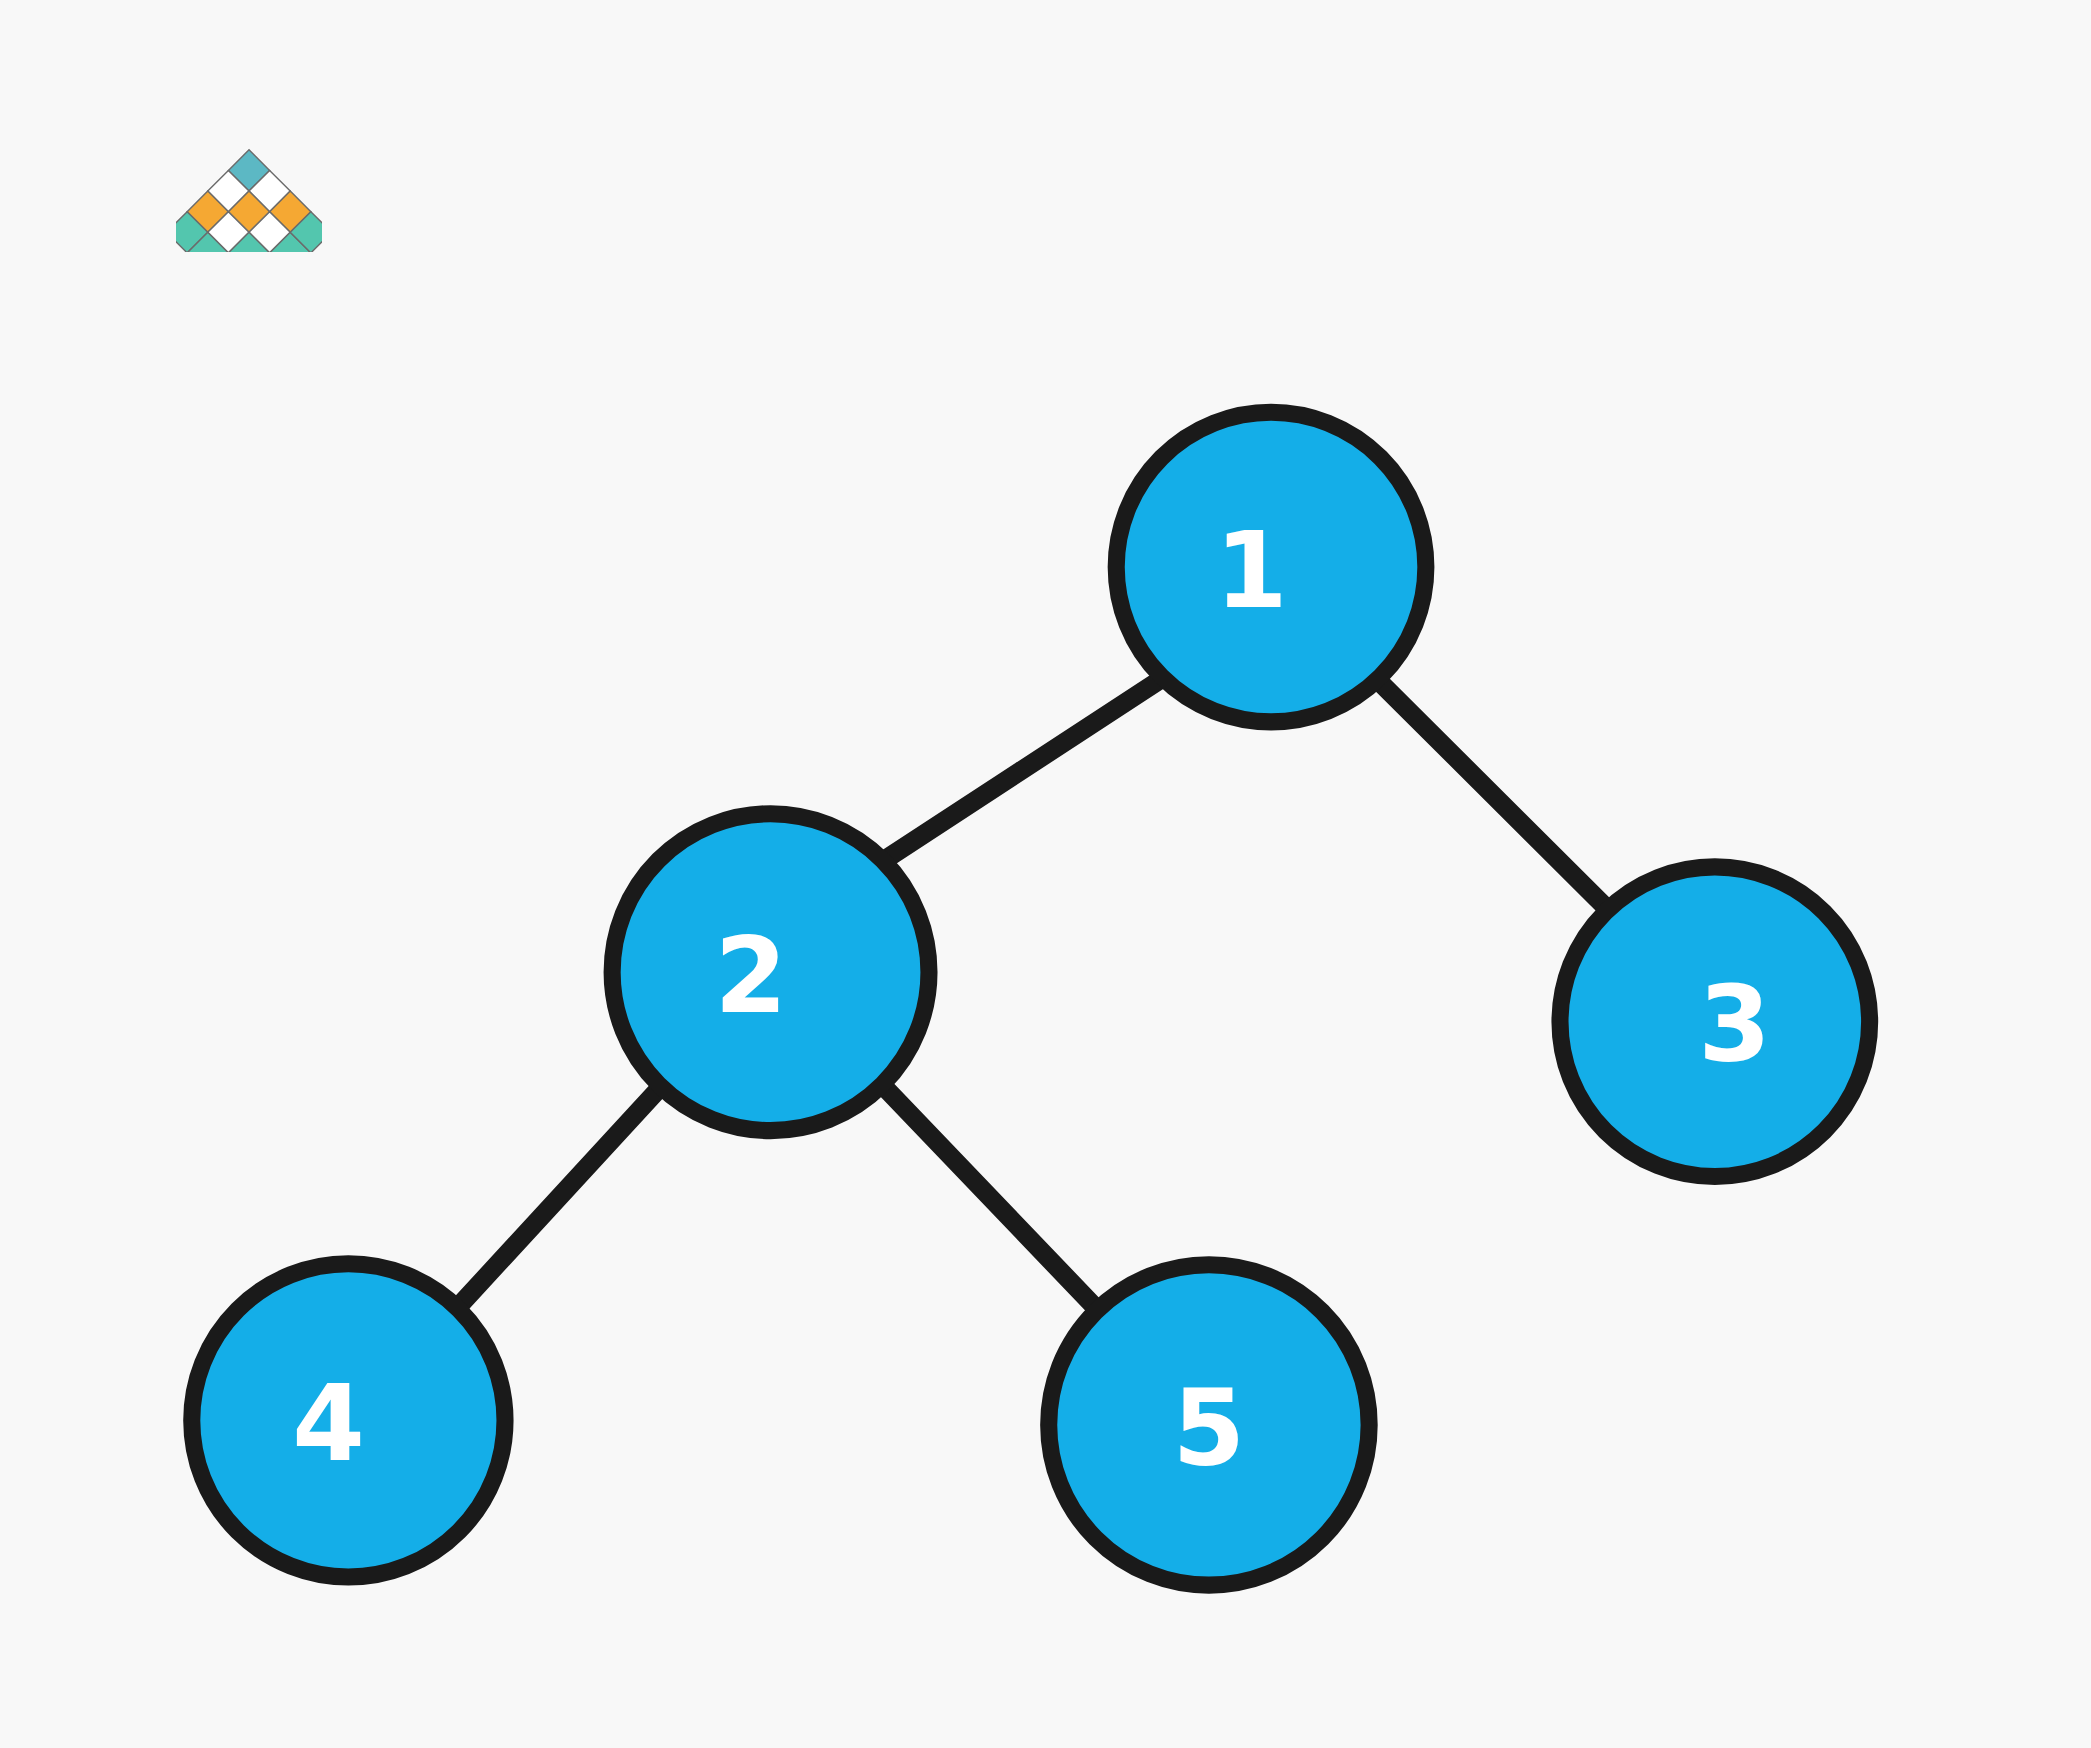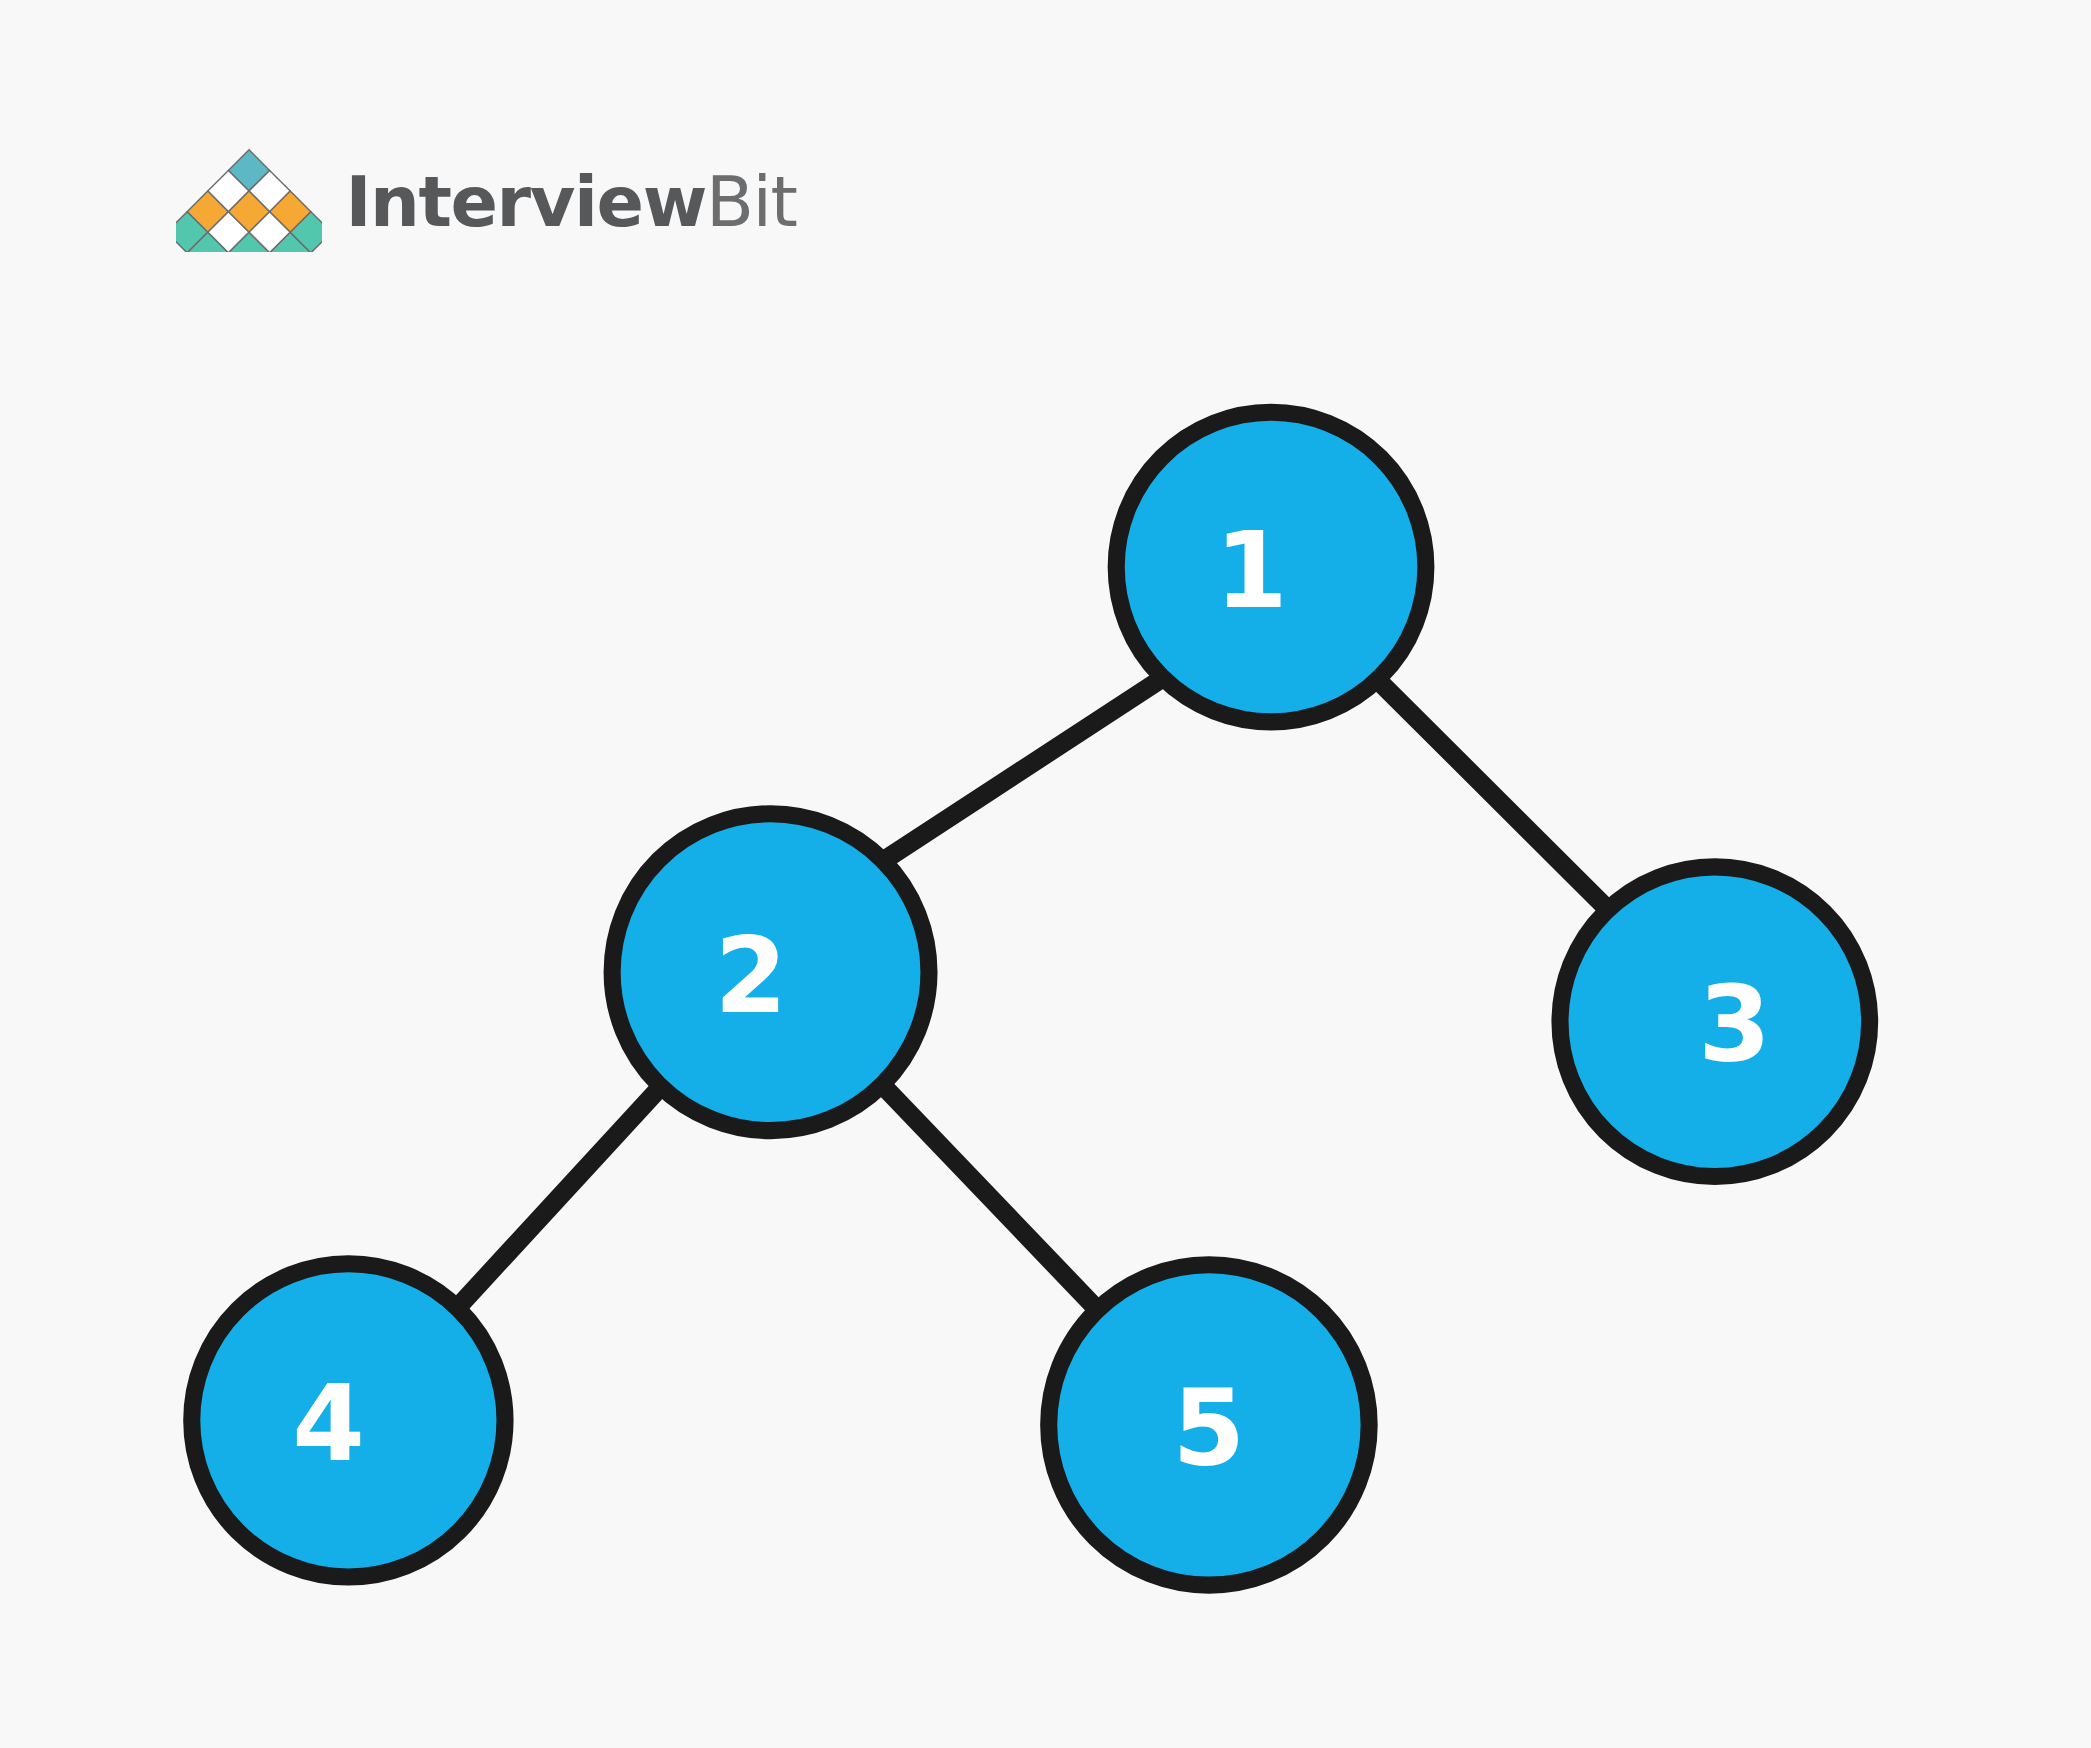--- a/index.html
+++ b/index.html
@@ -108,23 +108,20 @@
       <polygon points="104,71 127,94 104,117 81,94" fill="#FFFFFF"></polygon>
 
       <polygon points="12,71 35,94 12,117 -11,94" fill="#53C6AE"></polygon>
       <polygon points="35,94 58,117 35,140 12,117" fill="#53C6AE"></polygon>
       <polygon points="81,94 104,117 81,140 58,117" fill="#53C6AE"></polygon>
       <polygon points="127,94 150,117 127,140 104,117" fill="#53C6AE"></polygon>
       <polygon points="150,71 173,94 150,117 127,94" fill="#53C6AE"></polygon>
     </g>
   </svg>
 
-  <div id="logo-wordmark">
-    <span id="logo-word-interview">Interview</span><span id="logo-word-bit">Bit</span>
-  </div>
 </div>
 
 <div id="tree-canvas">
   <svg id="tree-svg" viewBox="0 0 2324 1943">
     <g id="tree-edges">
         <line class="tree-edge" x1="1292" y1="753" x2="977" y2="959" stroke="#1A1A1A" stroke-width="21"></line>
         <line class="tree-edge" x1="1529" y1="754" x2="1793" y2="1017" stroke="#1A1A1A" stroke-width="21"></line>
         <line class="tree-edge" x1="737" y1="1204" x2="506" y2="1455" stroke="#1A1A1A" stroke-width="21"></line>
         <line class="tree-edge" x1="977" y1="1202" x2="1224" y2="1460" stroke="#1A1A1A" stroke-width="21"></line>
       </g>

